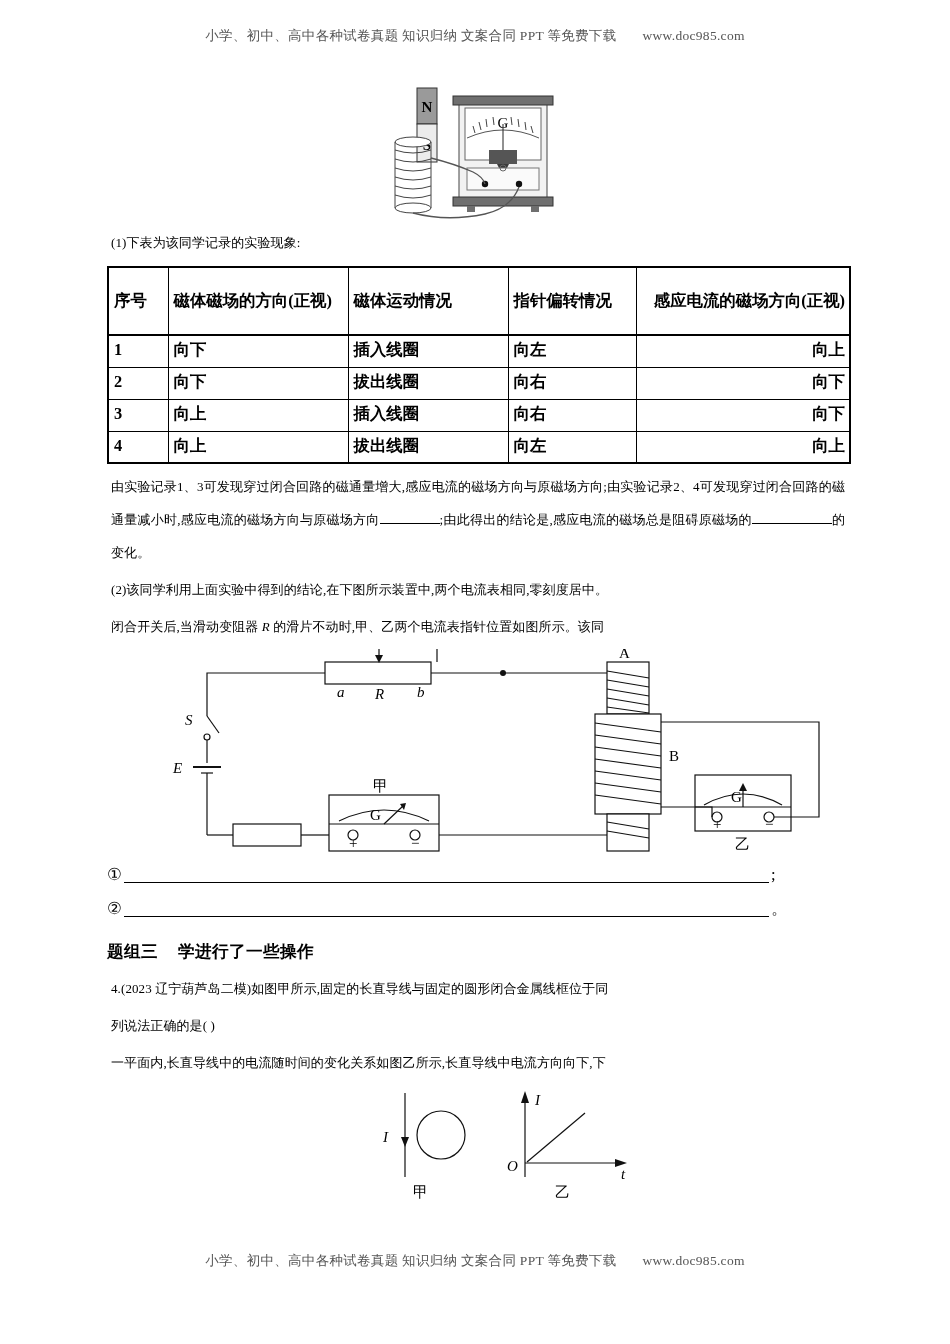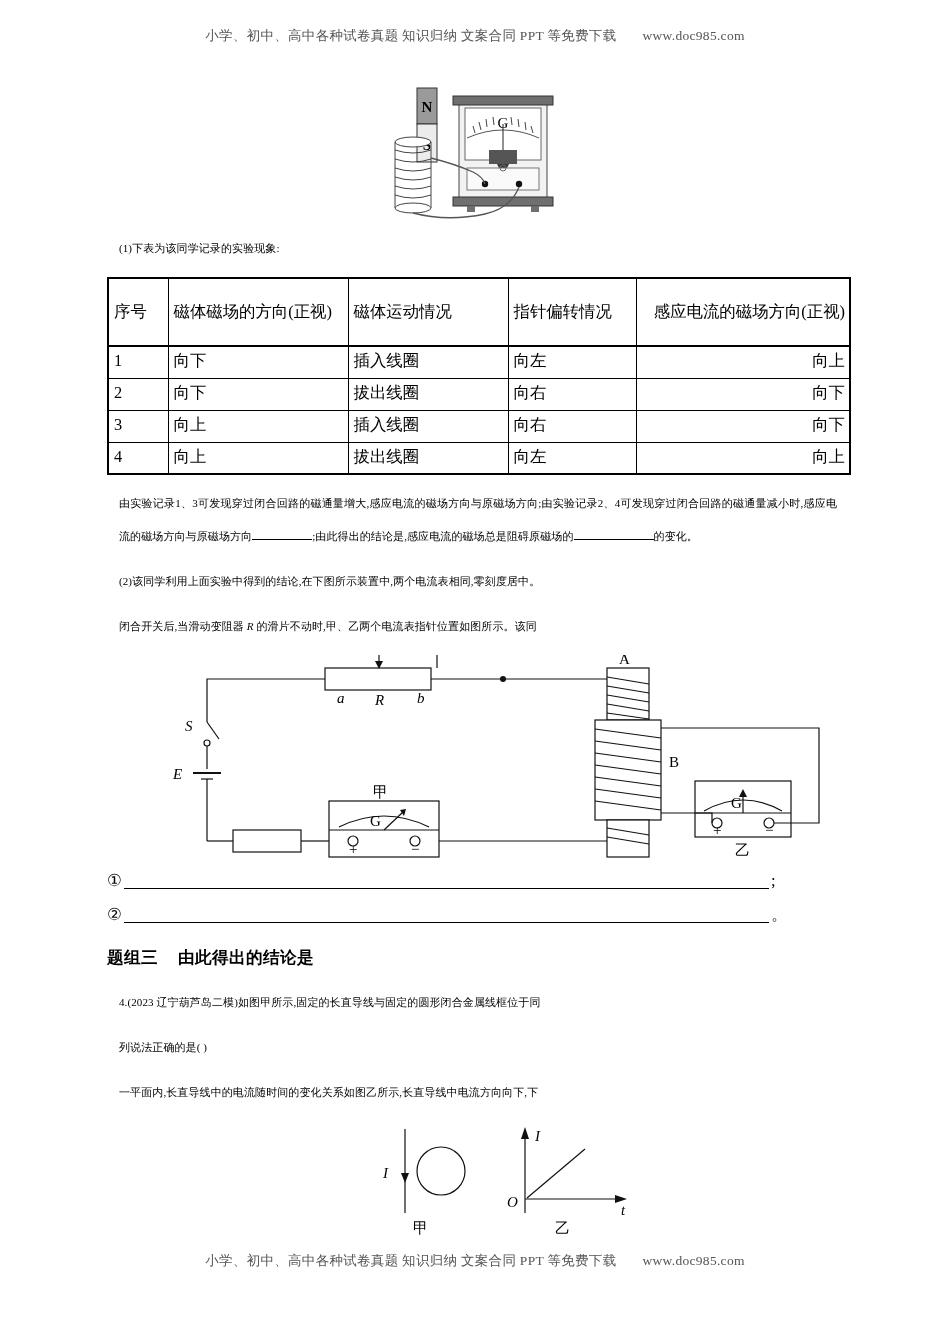--- a/index.html
+++ b/index.html
@@ -32,23 +32,23 @@
 
   
   .content {
     position: absolute;
     left: 107px;
     top: 80px;
     width: 742px;
   }
 
   .para {
-    font-size: 11px;
+    font-size: 13px;
     line-height: 33px;
-    margin: 12px;
+    margin: 4px;
     text-align: justify;
     letter-spacing: .1px;
   }
   .para.indent0 { text-indent: 0; }
 
   .blank-line {
     display: inline-block;
     border-bottom: 1px solid #000;
     vertical-align: baseline;
   }
@@ -72,21 +72,21 @@
     margin: 7px 0 6px 0;
     table-layout: fixed;
   }
   table.exp th, table.exp td {
     border: 1px solid #000;
     padding: 3px 4px 4px 5px;
     font-size: 16.4px;
     line-height: 22px;
     text-align: left;
     vertical-align: top;
-    font-weight: normal;
+    font-weight: bold;
   }
   table.exp { border: 2px solid #000; }
   table.exp tr.hdr th { height: 68px; vertical-align: middle; }
   table.exp tr.hdr th.mid { vertical-align: middle; }
   table.exp td { height: 32px; }
   col.c1 { width: 60px; }
   col.c2 { width: 180px; }
   col.c3 { width: 160px; }
   col.c4 { width: 128px; }
   col.c5 { width: 214px; }
@@ -354,21 +354,21 @@
         <text x="624" y="153" class="lbl" font-size="17">G</text>
         <text x="606" y="180" class="lbl" font-size="14">+</text>
         <text x="658" y="180" class="lbl" font-size="14">−</text>
         <text x="628" y="200" class="lbl" font-size="15">乙</text>
       </svg>
     </div>
 
     <p class="ansline"><span class="circnum">①</span><span class="rule"></span><span>;</span></p>
     <p class="ansline"><span class="circnum">②</span><span class="rule"></span><span>。</span></p>
 
-    <p class="section-head"><span>题组三</span><span class="gap"></span><span>由此得出的结论是</span></p>
+    <p class="section-head"><span>题组三</span><span class="gap"></span><span>学进行了一些操作</span></p>
 
     <p class="para indent0">4.(2023 辽宁葫芦岛二模)如图甲所示,固定的长直导线与固定的圆形闭合金属线框位于同</p>
     <p class="para indent0">列说法正确的是(      )</p>
     <p class="para indent0">一平面内,长直导线中的电流随时间的变化关系如图乙所示,长直导线中电流方向向下,下</p>
 
     <div class="fig-q4">
       <svg width="742" height="120" viewBox="0 0 742 120">
 
         <g fill="none" stroke="#111" stroke-width="1.2">
           <line x1="298" y1="8" x2="298" y2="92"></line>

